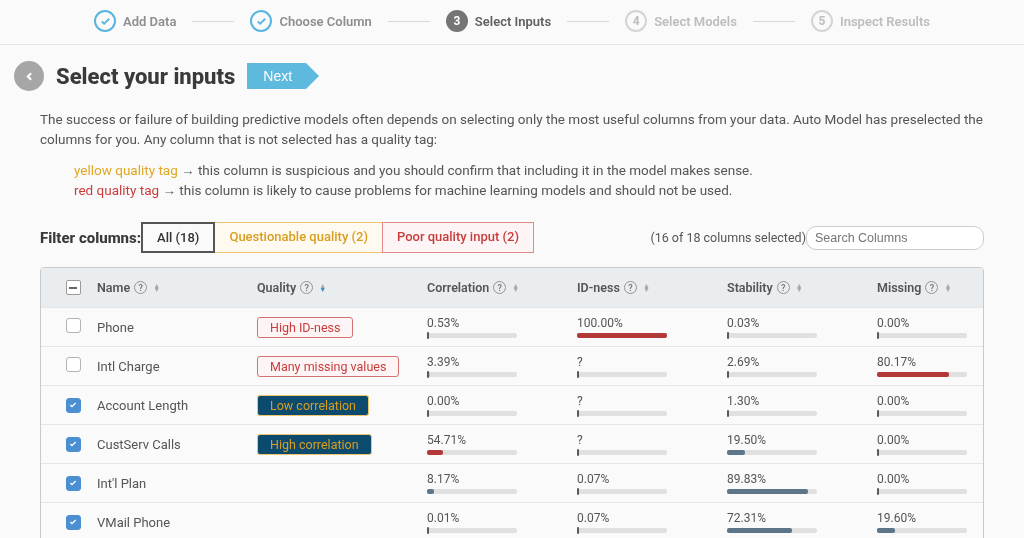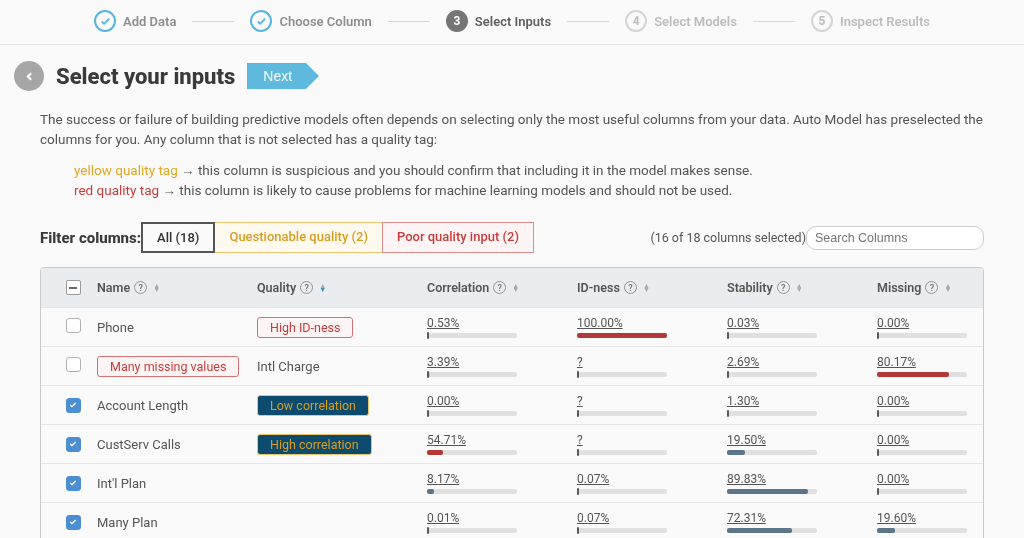--- a/index.html
+++ b/index.html
@@ -57,21 +57,21 @@
 .hcb .dash { width: 8px; height: 2px; background: #666; }
 .cb { width: 15px; height: 15px; border: 1px solid #b3b3b3; border-radius: 3px; display: inline-flex; align-items: center; justify-content: center; background: #fff; cursor: pointer; }
 .cb.checked { background: #4b8fd1; border-color: #4b8fd1; }
 .cb.checked svg { display: block; }
 .cb svg { width: 10px; height: 8px; display: none; }
 
 .qpill { display: inline-block; padding: 2px 12px; border-radius: 3px; font-size: 12.5px; border: 1px solid; }
 .qpill.red { border-color: #d47272; color: #c93c3c; background: #fdf5f5; }
 .qpill.yellow { border-color: #efc46a; color: #d99e20; background: #0c4a6e; }
 
-.metric { font-size: 12px; color: #555; text-decoration: underline; }
+.metric { font-size: 12px; color: #555; }
 .metric .bar { margin-top: 3px; height: 5px; width: 90px; background: #e0e0e0; border-radius: 2px; position: relative; }
 .metric .bar .fill { position: absolute; left: 0; top: 0; bottom: 0; border-radius: 2px; }
 .metric .bar .cap { position: absolute; left: 0; top: -1px; bottom: -1px; width: 2px; background: #5a5a5a; border-radius: 1px; }
 .fill.red { background: #b33838; }
 .fill.blue { background: #5c7589; }
 .fill.grey { background: #c0c0c0; }
 </style>
 </head>
 <body>
 
@@ -229,22 +229,22 @@
           <div class="metric">
             <div>0.00%</div>
             <div class="bar">
               <div class="fill grey" style="width: 0%;"></div>
               <div class="cap"></div>
             </div>
           </div>
         </div>
         <div class="grid-row">
           <div style="text-align: center;"><span class="cb"></span></div>
+          <div>Intl Charge</div>
           <div><span class="qpill red">Many missing values</span></div>
-          <div>Intl Charge</div>
           <div class="metric">
             <div>3.39%</div>
             <div class="bar">
               <div class="fill grey" style="width: 3.39%;"></div>
               <div class="cap"></div>
             </div>
           </div>
           <div class="metric">
             <div>?</div>
             <div class="bar">
@@ -372,21 +372,21 @@
               <div class="cap"></div>
             </div>
           </div>
         </div>
         <div class="grid-row">
           <div style="text-align: center;"><span class="cb checked">
               <svg viewBox="0 0 24 24" fill="none" stroke="#fff" stroke-width="4">
                 <polyline points="20 6 9 17 4 12"></polyline>
               </svg>
             </span></div>
-          <div>Many Plan</div>
+          <div>VMail Phone</div>
           <div></div>
           <div class="metric">
             <div>0.01%</div>
             <div class="bar">
               <div class="fill grey" style="width: 0.01%;"></div>
               <div class="cap"></div>
             </div>
           </div>
           <div class="metric">
             <div>0.07%</div>

